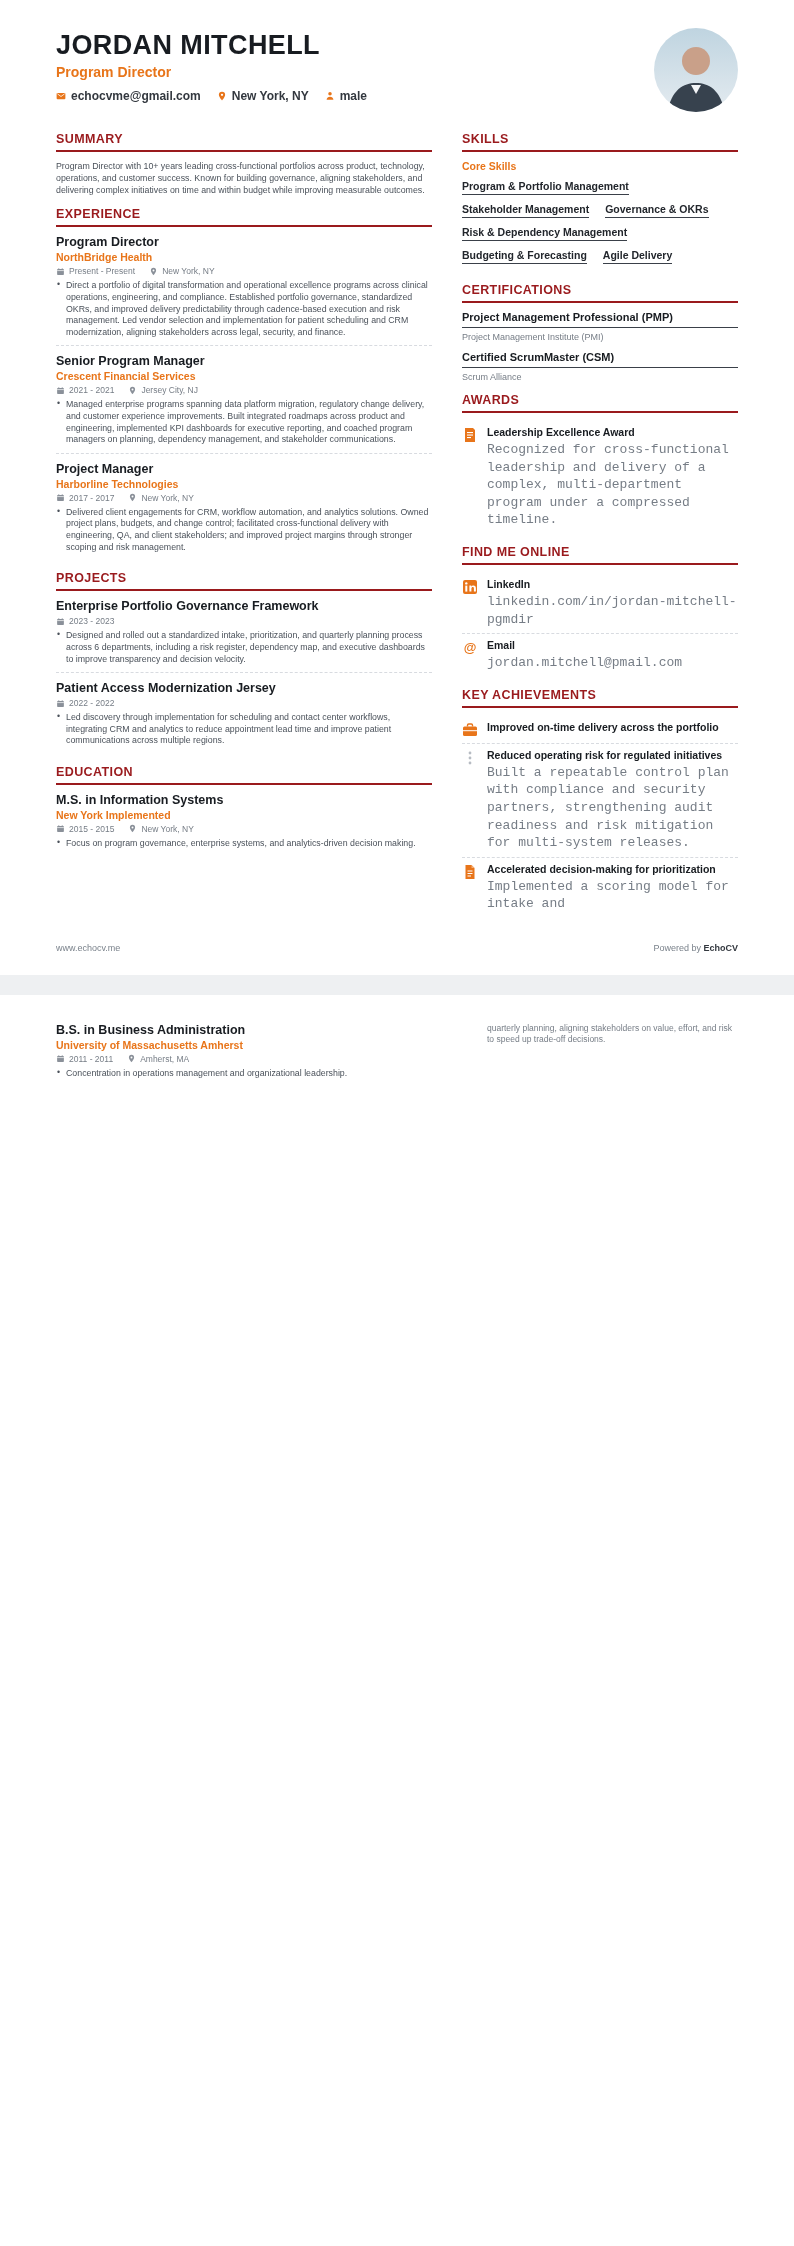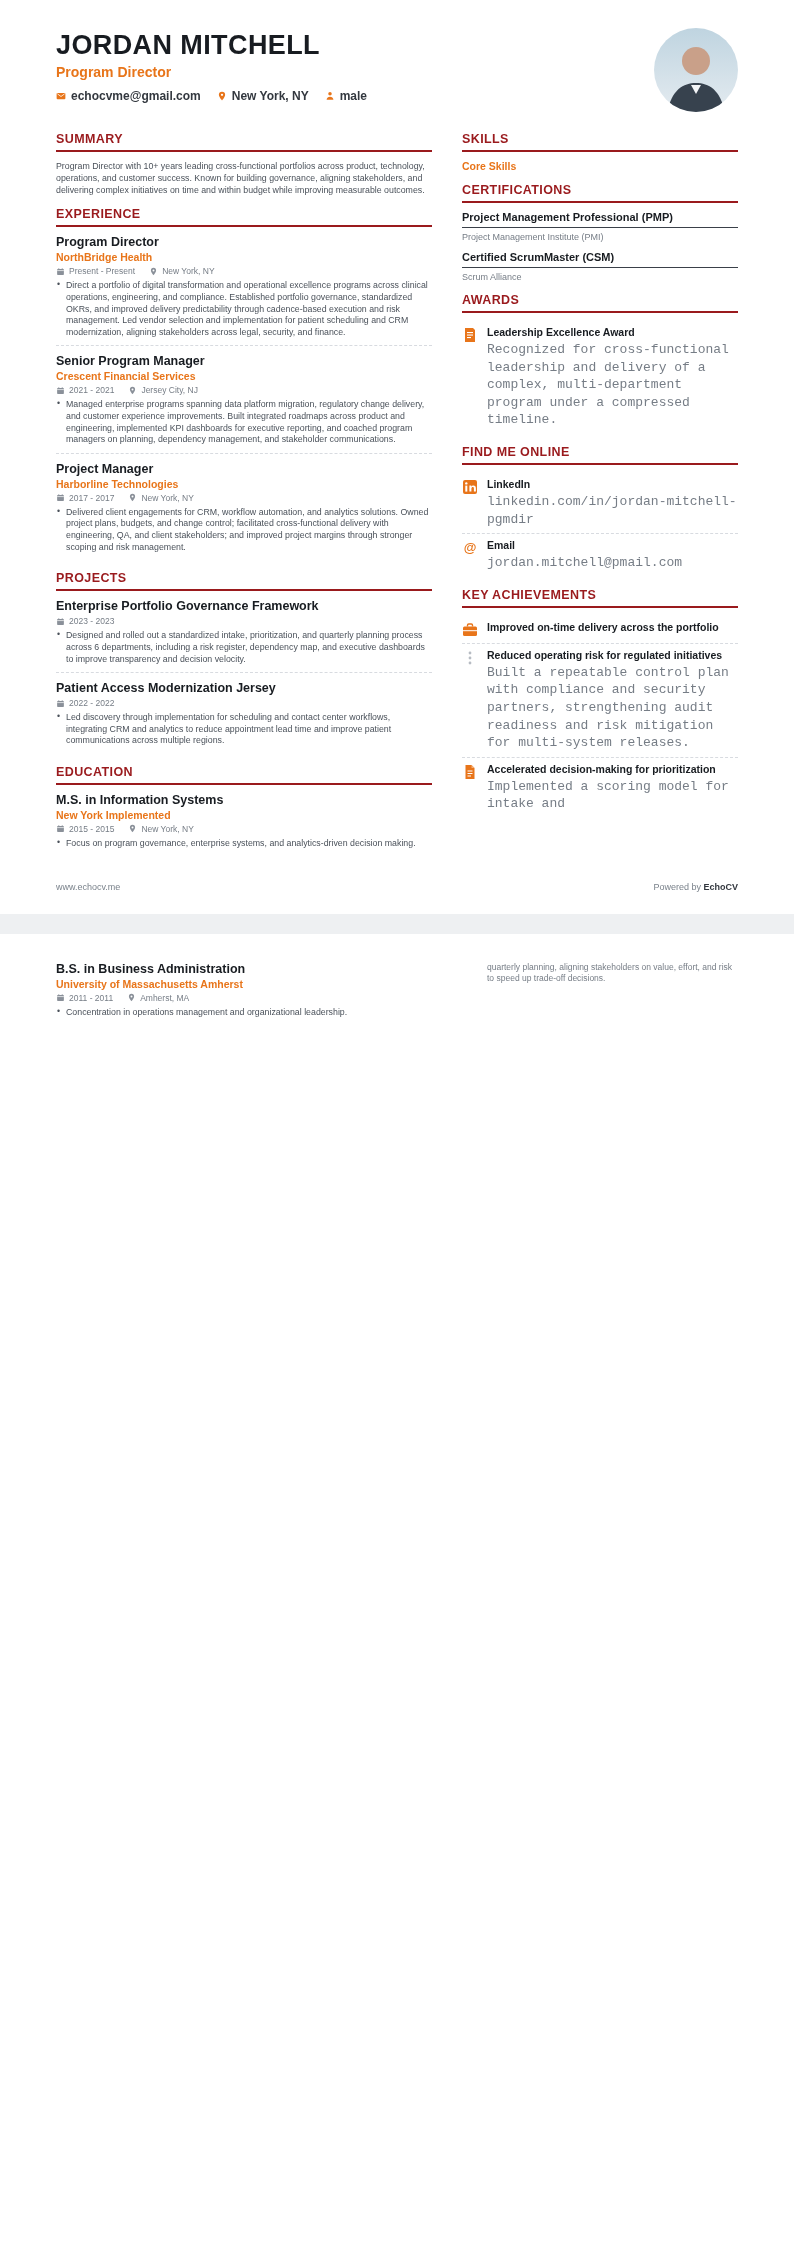--- a/index.html
+++ b/index.html
@@ -243,20 +243,28 @@
         </div>
       </section>
 
     </div>
 
     <div class="col-r">
 
       <section class="sec">
         <div class="sec-h">SKILLS</div>
         <div class="skill-group">Core Skills</div>
+        <div class="skills-wrap">
+          <span class="skill">Program &amp; Portfolio Management</span>
+          <span class="skill">Stakeholder Management</span>
+          <span class="skill">Governance &amp; OKRs</span>
+          <span class="skill">Risk &amp; Dependency Management</span>
+          <span class="skill">Budgeting &amp; Forecasting</span>
+          <span class="skill">Agile Delivery</span>
+        </div>
       </section>
 
       <section class="sec">
         <div class="sec-h">CERTIFICATIONS</div>
         <div class="cert">
           <div class="cert-n">Project Management Professional (PMP)</div>
           <div class="cert-i">Project Management Institute (PMI)</div>
         </div>
         <div class="cert">
           <div class="cert-n">Certified ScrumMaster (CSM)</div>

